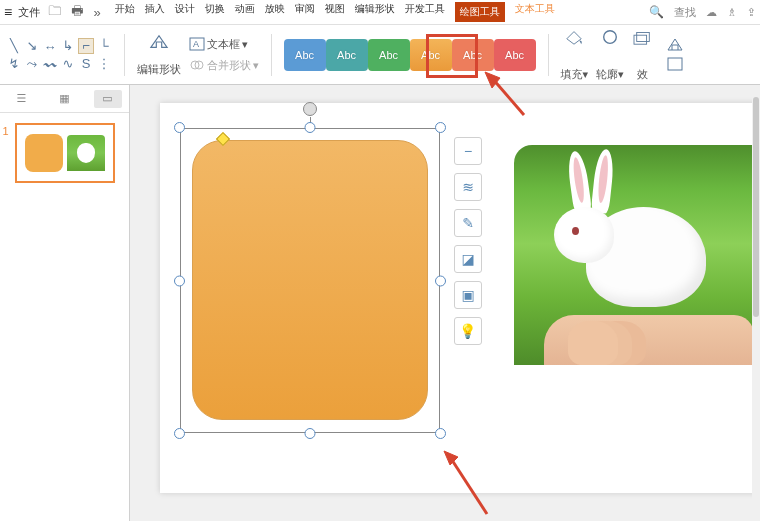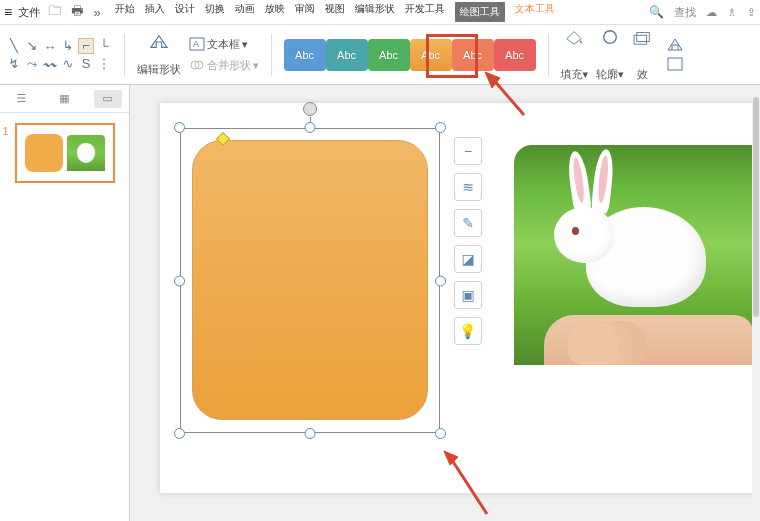--- a/index.html
+++ b/index.html
@@ -4,21 +4,21 @@
 <style>
 * { box-sizing: border-box; margin: 0; padding: 0; font-family: "Microsoft YaHei", sans-serif; }
 body { background: #fff; width: 760px; height: 521px; overflow: hidden; position: relative; }
 
 .topbar { height: 25px; display: flex; align-items: center; padding: 0 4px; border-bottom: 1px solid #e0e0e0; font-size: 11px; color: #555; gap: 6px; }
 .topbar .menu-icon { font-size: 14px; color: #333; }
 .topbar .file-label { color: #333; }
 .topbar .icon-btn { color: #666; font-size: 13px; padding: 2px; }
 .topbar .tabs { display: flex; gap: 10px; margin-left: 6px; }
 .topbar .tab { color: #333; font-size: 10px; }
-.topbar .tab.active-drawing { background: #737373; color: #fff; padding: 3px 5px; }
+.topbar .tab.active-drawing { background: #c2410c; color: #fff; padding: 3px 5px; }
 .topbar .tab.active-text { color: #f08a3c; text-align: right; }
 .topbar .right { margin-left: auto; display: flex; gap: 10px; align-items: center; color: #888; }
 .topbar .search-icon { font-size: 12px; }
 
 .ribbon { height: 60px; display: flex; align-items: center; border-bottom: 1px solid #ccc; padding: 0 6px; gap: 8px; }
 .ribbon .sep { width: 1px; height: 42px; background: #ddd; margin: 0 4px; }
 .shape-palette { display: grid; grid-template-columns: repeat(6, 16px); grid-template-rows: repeat(2, 16px); gap: 2px; }
 .shape-palette .cell { width: 16px; height: 16px; display: flex; align-items: center; justify-content: center; color: #5b7a9b; font-size: 13px; }
 .shape-palette .cell.sel { background: #f0e8d8; border: 1px solid #d4bb8b; }
 .edit-shape { display: flex; flex-direction: column; align-items: center; font-size: 11px; color: #555; gap: 11px; }

